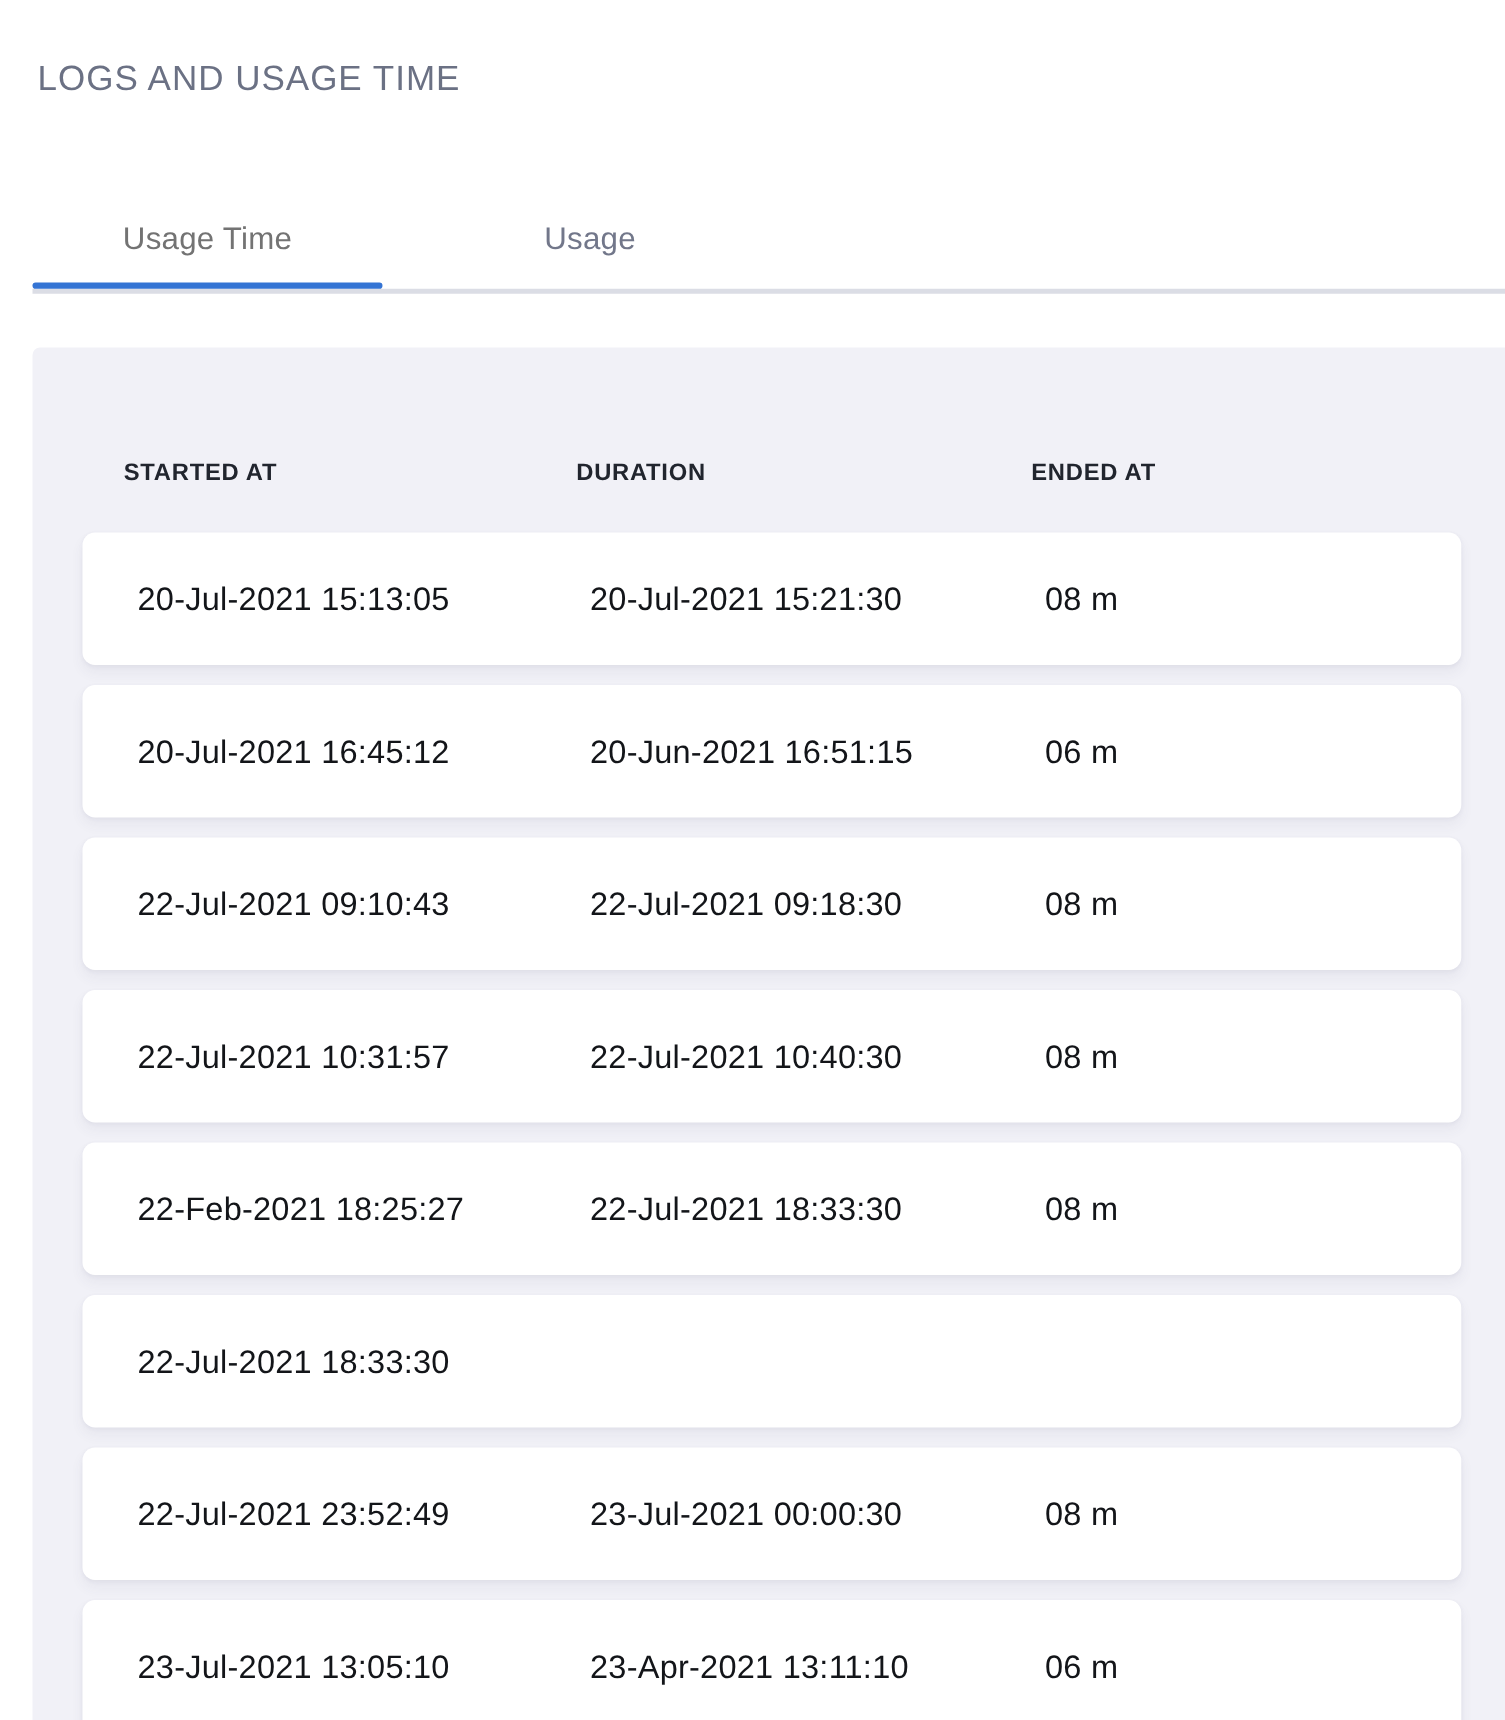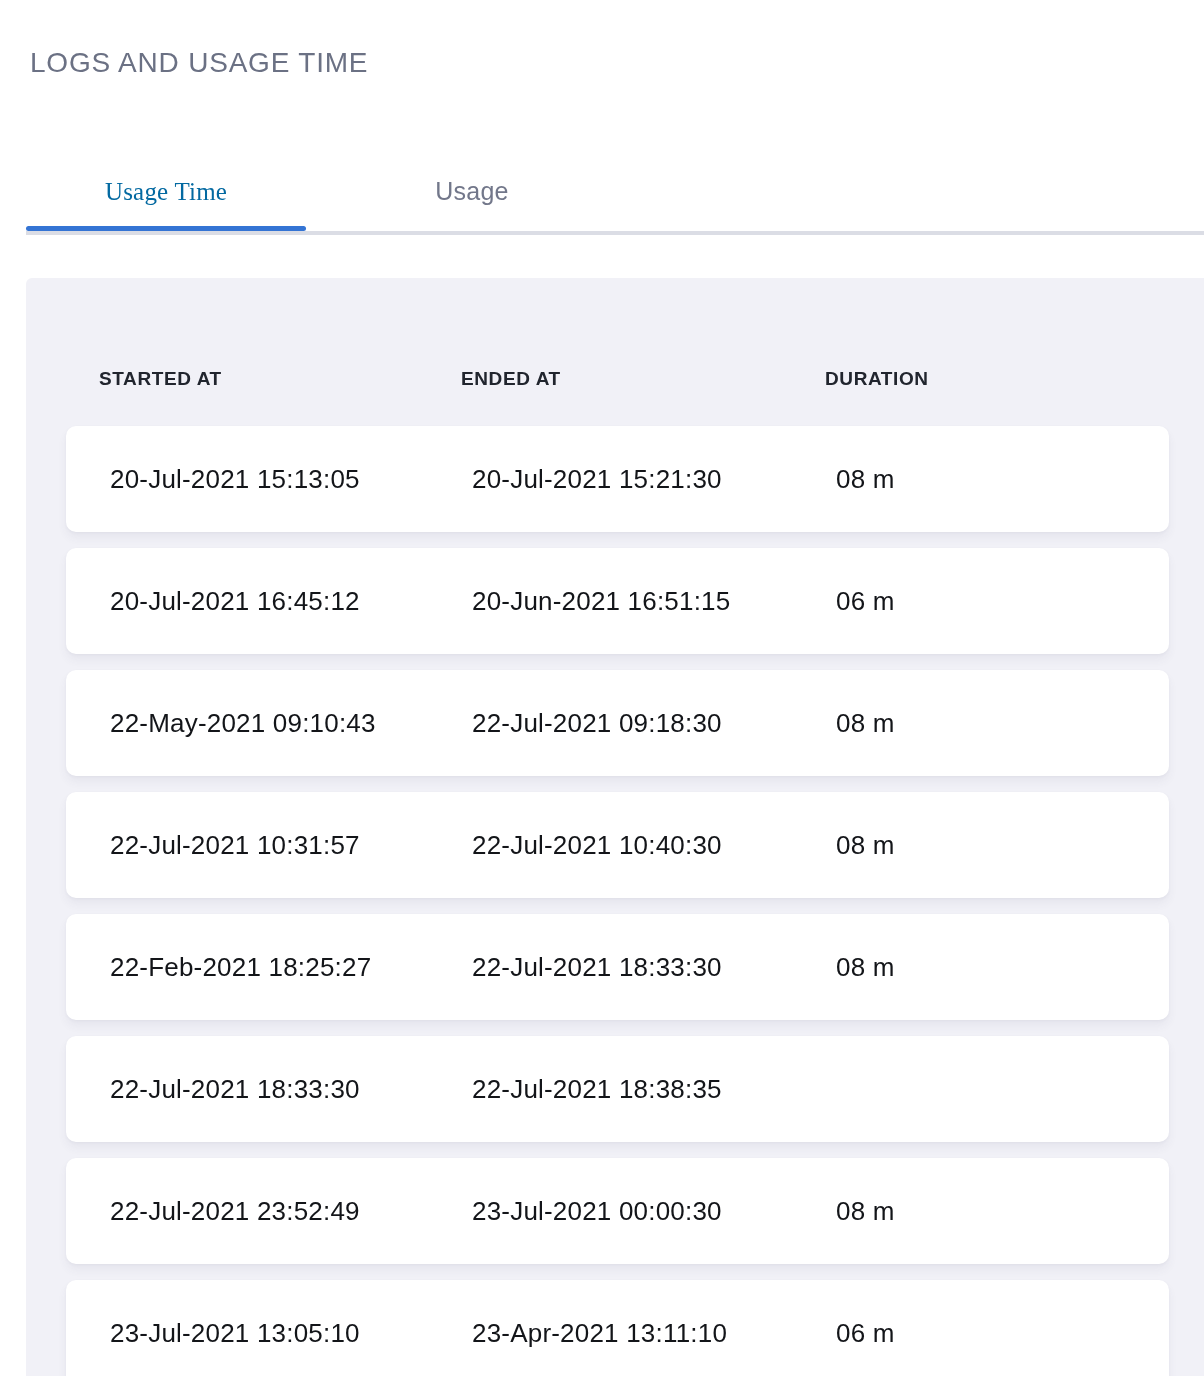--- a/index.html
+++ b/index.html
@@ -33,21 +33,21 @@
     width:280px;
     display:flex;
     align-items:center;
     justify-content:center;
     font-size:25px;
     color:#72778a;
     cursor:pointer;
     position:relative;
     letter-spacing:0.2px;
   }
-  .tab--active { color:#0369a1;font-family:Liberation Serif, serif; }
+  .tab--active { color:#737373; }
   .tab--active::after {
     content:"";
     position:absolute;
     left:0; bottom:0;
     width:100%; height:5px;
     background:#3474d4;
     border-radius:3px;
   }
 
   
@@ -90,59 +90,58 @@
 
 <div class="tabbar">
   <div class="tab tab--active">Usage Time</div>
   <div class="tab">Usage</div>
 </div>
 
 <div class="panel">
 
   <div class="thead">
     <div class="cell">STARTED AT</div>
+    <div class="cell">DURATION</div>
     <div class="cell">ENDED AT</div>
-    <div class="cell">DURATION</div>
   </div>
 
   <div class="rows">
 
     <div class="row-card">
       <div class="cell">20-Jul-2021 15:13:05</div>
       <div class="cell">20-Jul-2021 15:21:30</div>
       <div class="cell">08 m</div>
     </div>
 
     <div class="row-card">
       <div class="cell">20-Jul-2021 16:45:12</div>
       <div class="cell">20-Jun-2021 16:51:15</div>
       <div class="cell">06 m</div>
     </div>
 
     <div class="row-card">
-      <div class="cell">22-May-2021 09:10:43</div>
+      <div class="cell">22-Jul-2021 09:10:43</div>
       <div class="cell">22-Jul-2021 09:18:30</div>
       <div class="cell">08 m</div>
     </div>
 
     <div class="row-card">
       <div class="cell">22-Jul-2021 10:31:57</div>
       <div class="cell">22-Jul-2021 10:40:30</div>
       <div class="cell">08 m</div>
     </div>
 
     <div class="row-card">
       <div class="cell">22-Feb-2021 18:25:27</div>
       <div class="cell">22-Jul-2021 18:33:30</div>
       <div class="cell">08 m</div>
     </div>
 
     <div class="row-card">
       <div class="cell">22-Jul-2021 18:33:30</div>
-      <div class="cell">22-Jul-2021 18:38:35</div>
     </div>
 
     <div class="row-card">
       <div class="cell">22-Jul-2021 23:52:49</div>
       <div class="cell">23-Jul-2021 00:00:30</div>
       <div class="cell">08 m</div>
     </div>
 
     <div class="row-card">
       <div class="cell">23-Jul-2021 13:05:10</div>

